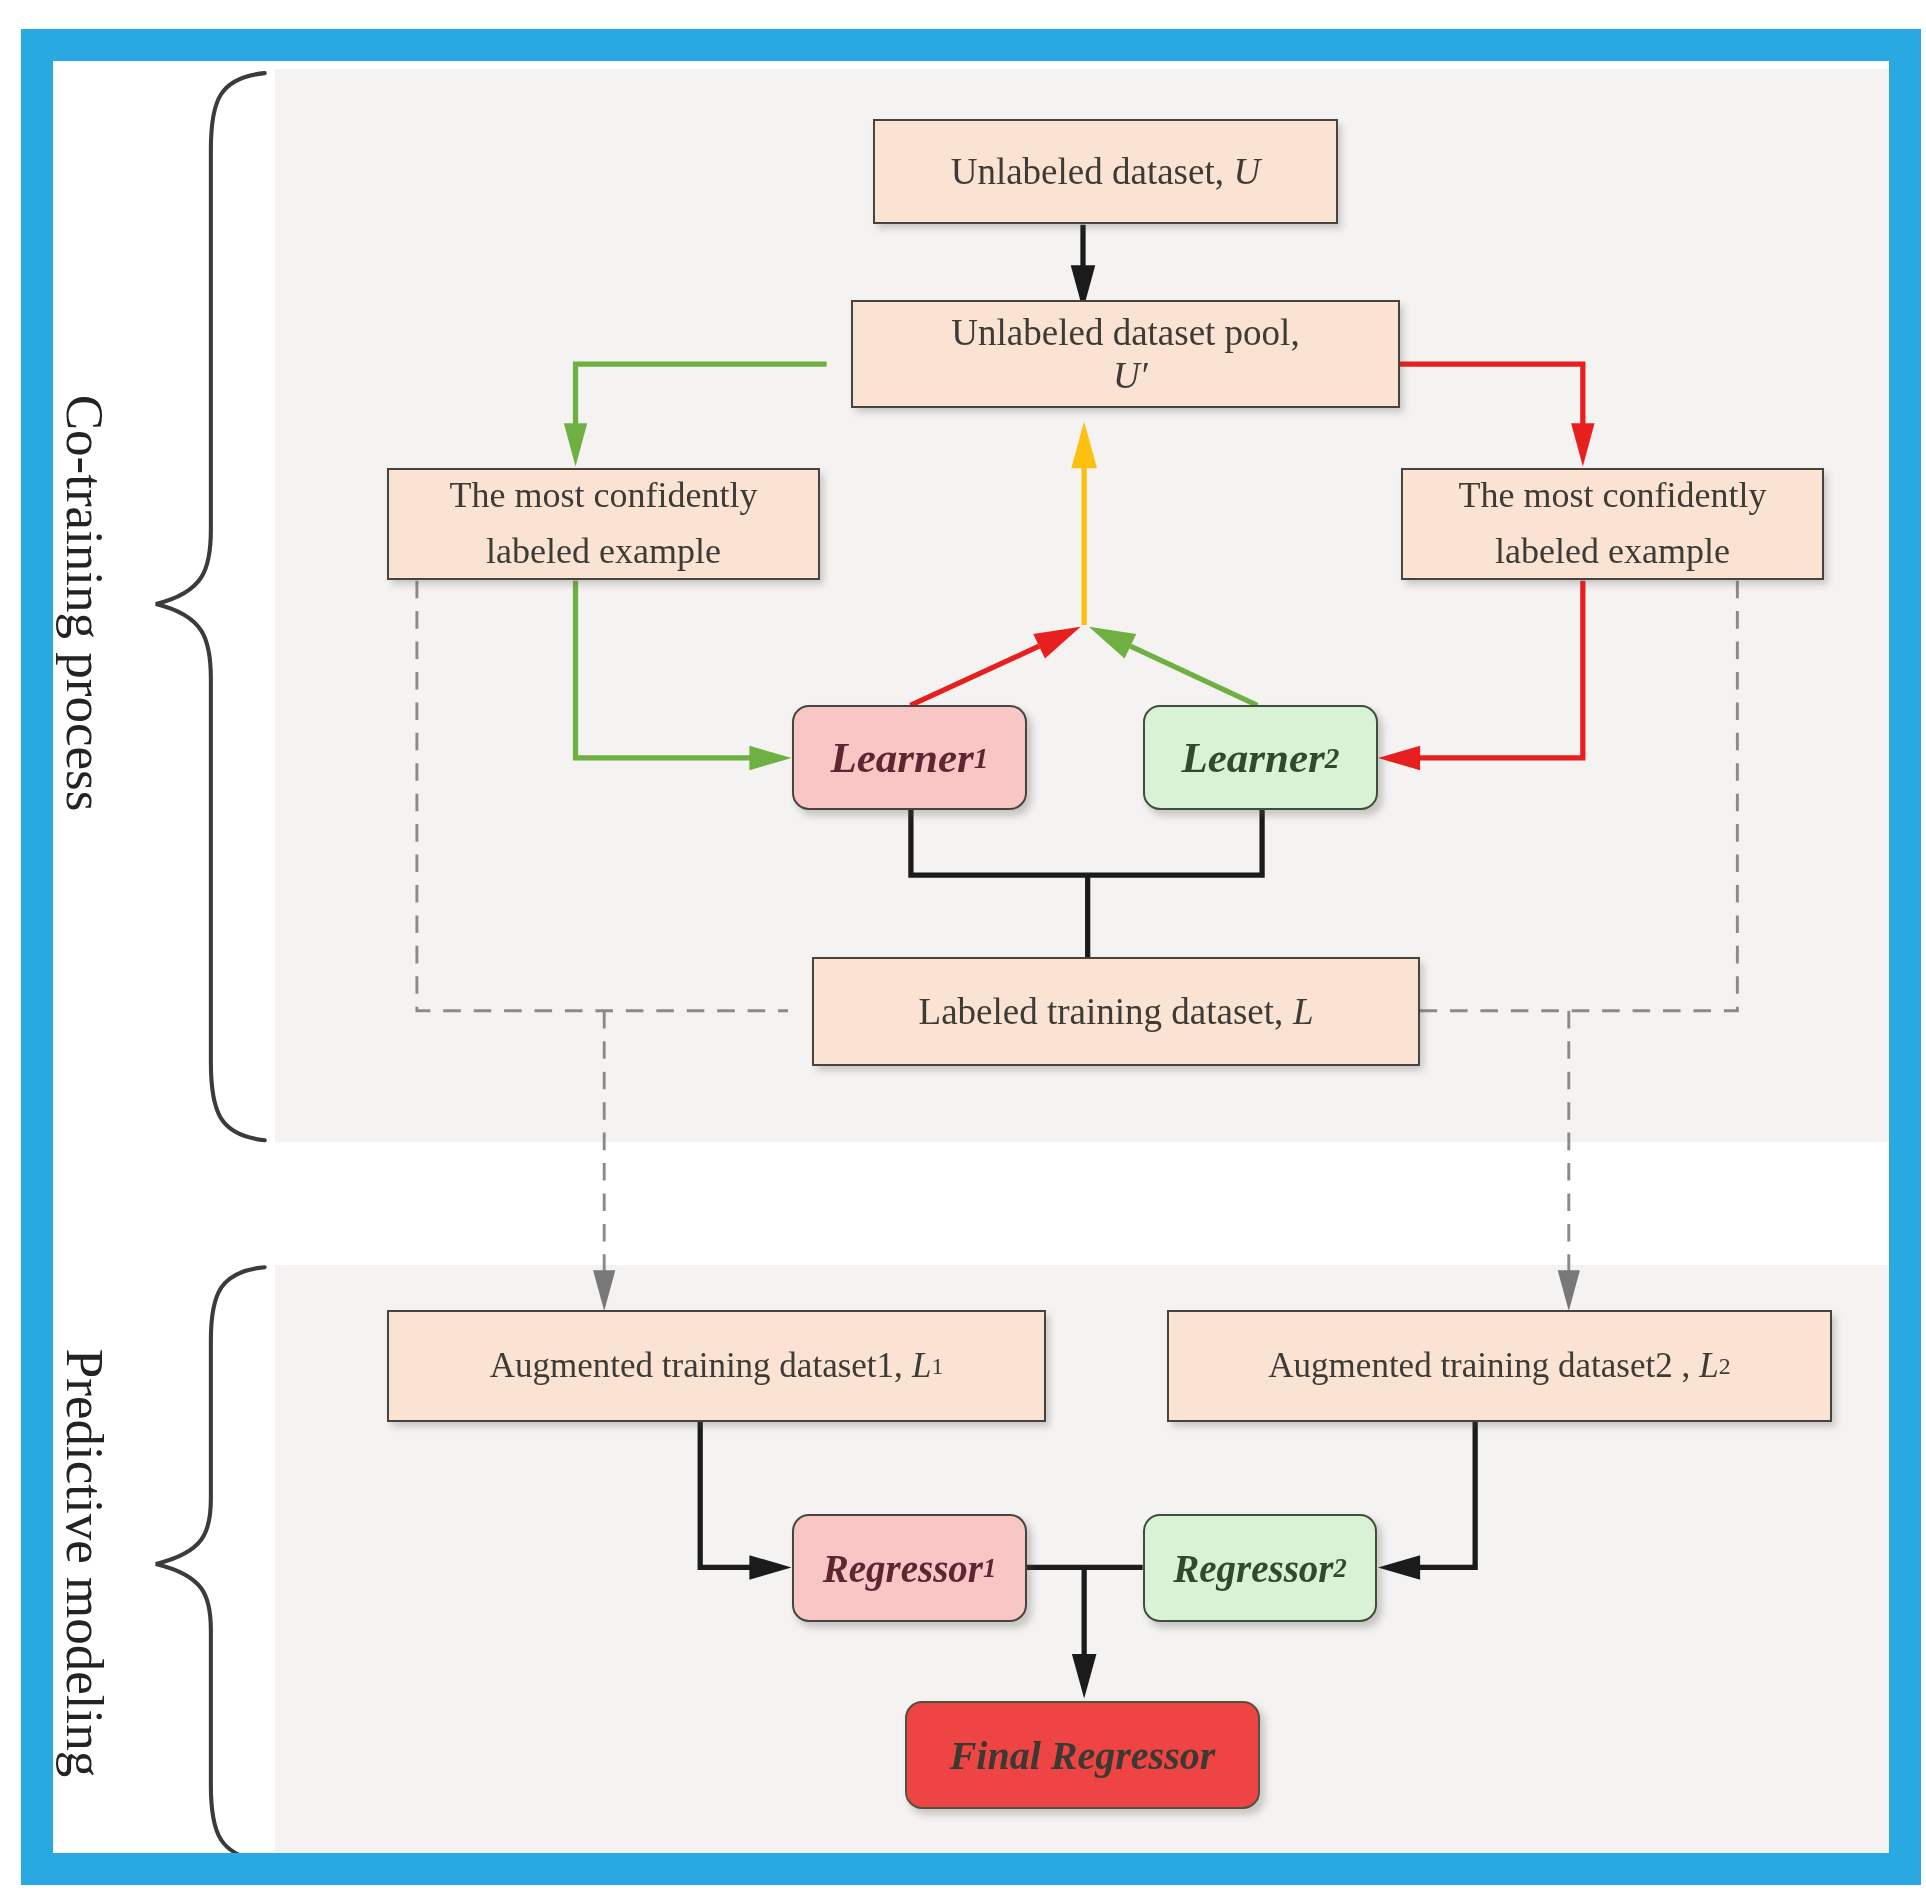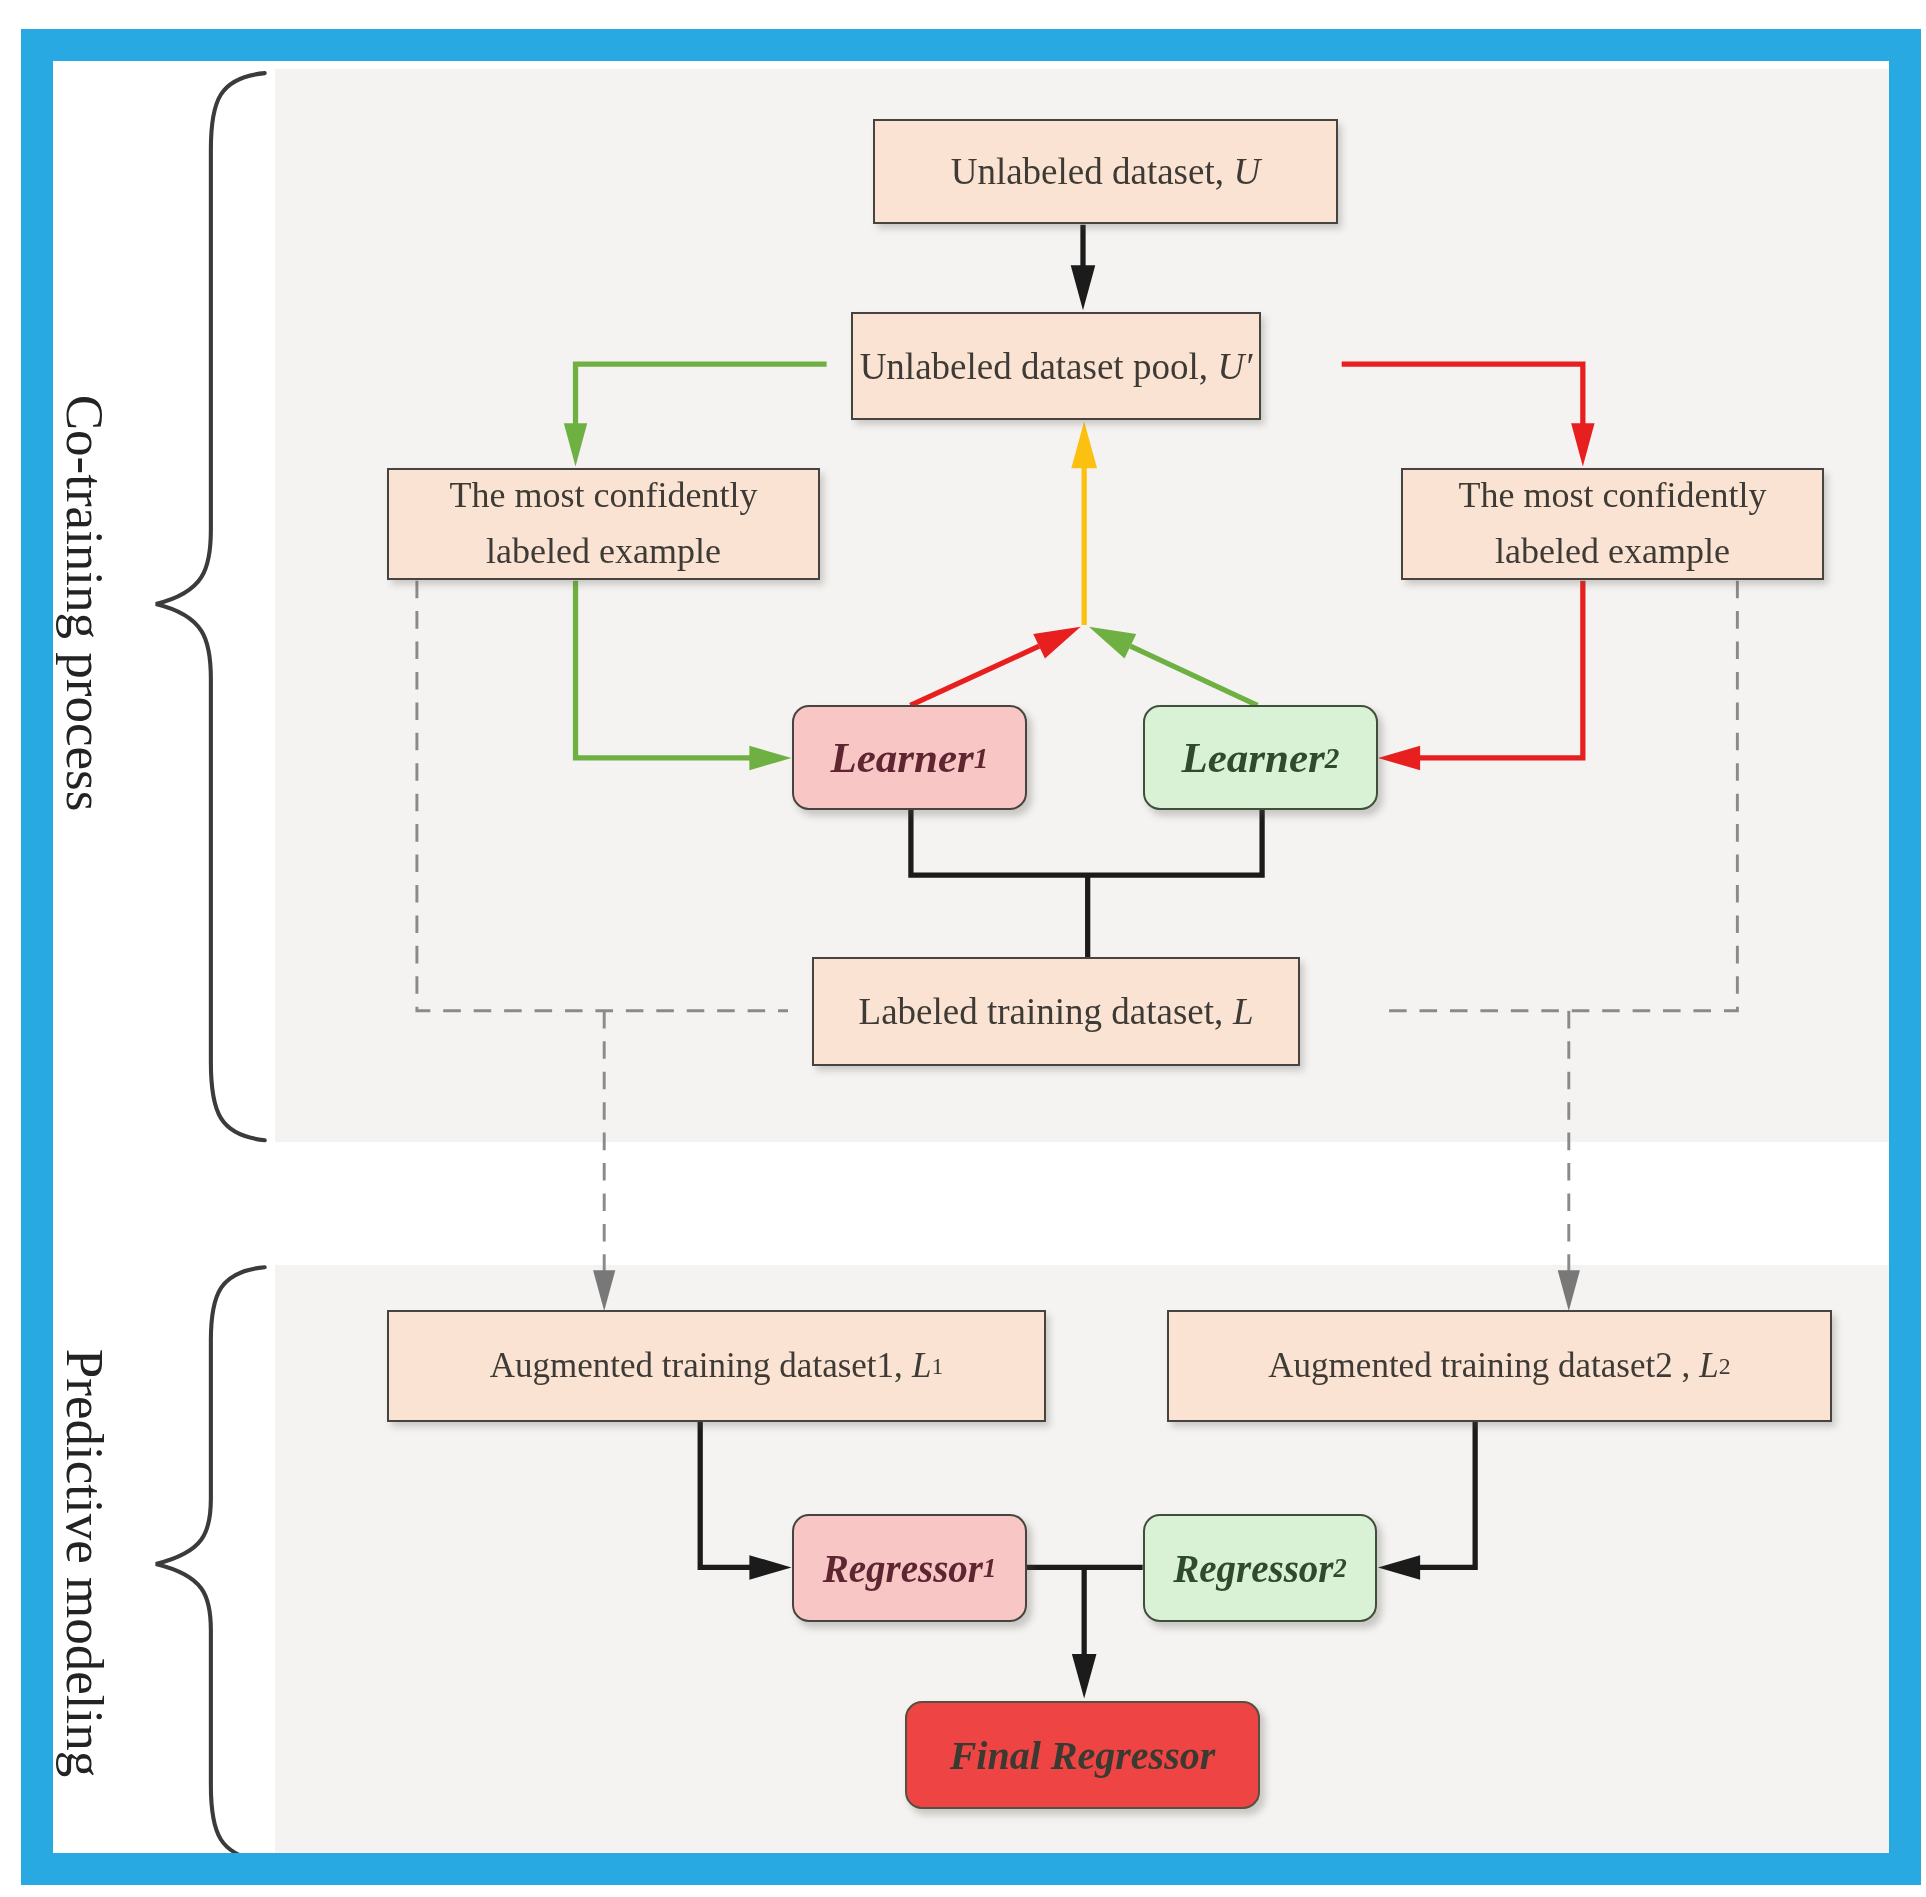--- a/index.html
+++ b/index.html
@@ -37,26 +37,26 @@
   .rect{border:2.9px solid #474440;background:#fae3d2;font-size:37px;margin-left:24px;}
   .round{border:2.9px solid #474440;border-radius:17px;}
   .pink{background:#f7c6c5;color:#5f2632;}
   .greenbox{background:#d9f2d6;border-color:#3f4f3b;color:#2e4b2e;}
   .yellowbox{background:#ef4444;border-color:#55503f;color:#3a3a32;}
   .v{font-style:italic;margin-left:0.26em;}
   .two .line{display:block;line-height:1.55;}
   .bname{font-style:italic;font-weight:bold;}
   sub{font-size:68%;line-height:0;}
   #box-u{left:849px;top:119px;width:465px;height:105px;}
-  #box-pool{left:827px;top:312px;width:410px;height:108px;}
+  #box-pool{left:827px;top:300px;width:549px;height:108px;flex-direction:column;}
   #box-conf-left{left:363px;top:468px;width:433px;height:112px;font-size:36px;}
   #box-conf-right{left:1377px;top:468px;width:423px;height:112px;font-size:36px;}
   #box-learner1{left:792px;top:705px;width:235px;height:105px;font-size:43px;}
   #box-learner2{left:1143px;top:705px;width:235px;height:105px;font-size:43px;}
-  #box-labeled{left:788px;top:957px;width:488px;height:109px;}
+  #box-labeled{left:788px;top:957px;width:608px;height:109px;}
   #box-aug1{left:363px;top:1310px;width:659px;height:112px;font-size:35px;}
   #box-aug2{left:1143px;top:1310px;width:665px;height:112px;font-size:35px;text-align:center;}
   #box-reg1{left:792px;top:1514px;width:235px;height:108px;font-size:39px;}
   #box-reg2{left:1143px;top:1514px;width:234px;height:108px;font-size:39px;}
   #box-final{left:905px;top:1701px;width:355px;height:108px;font-size:40px;}
 </style>
 </head>
 <body>
 
 <div class="stage">

